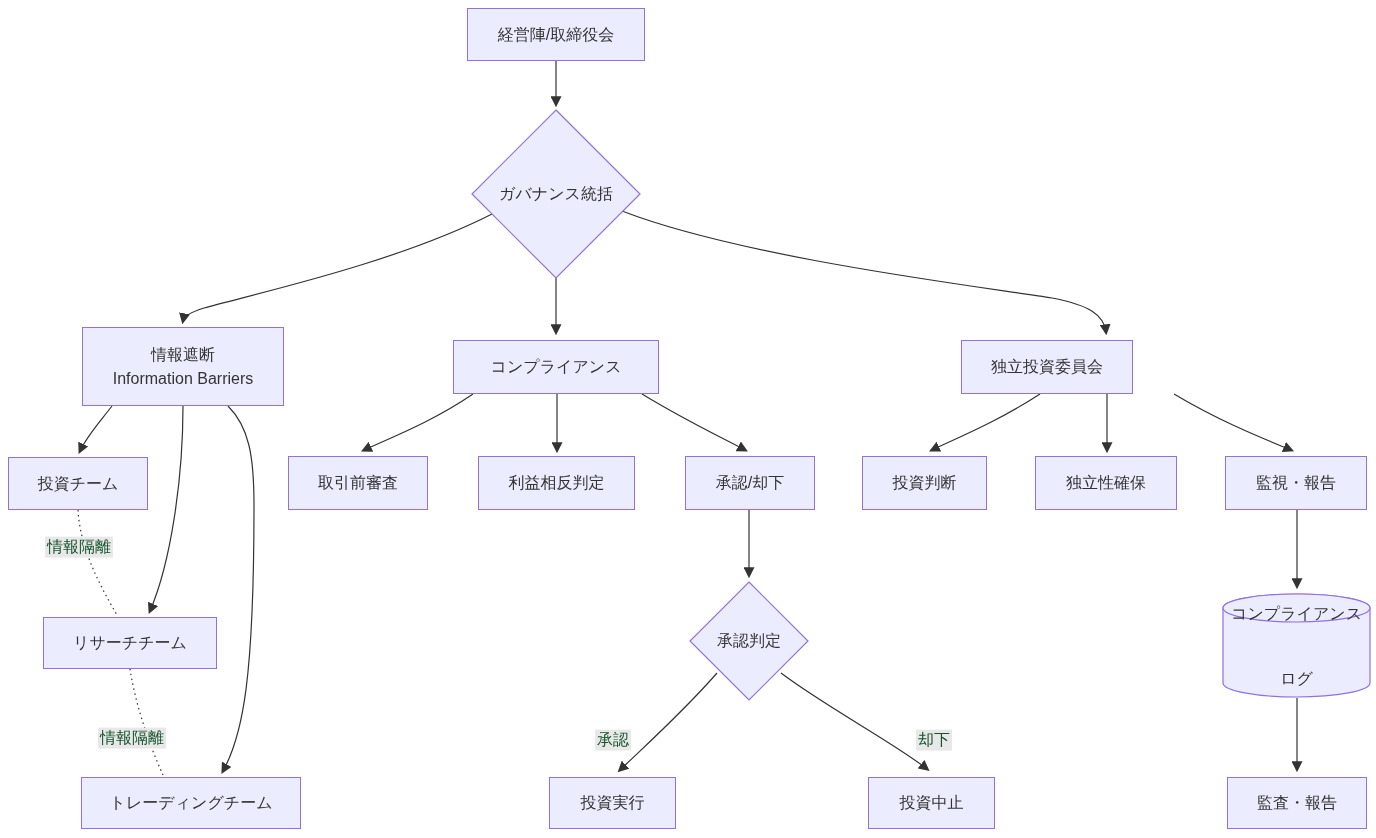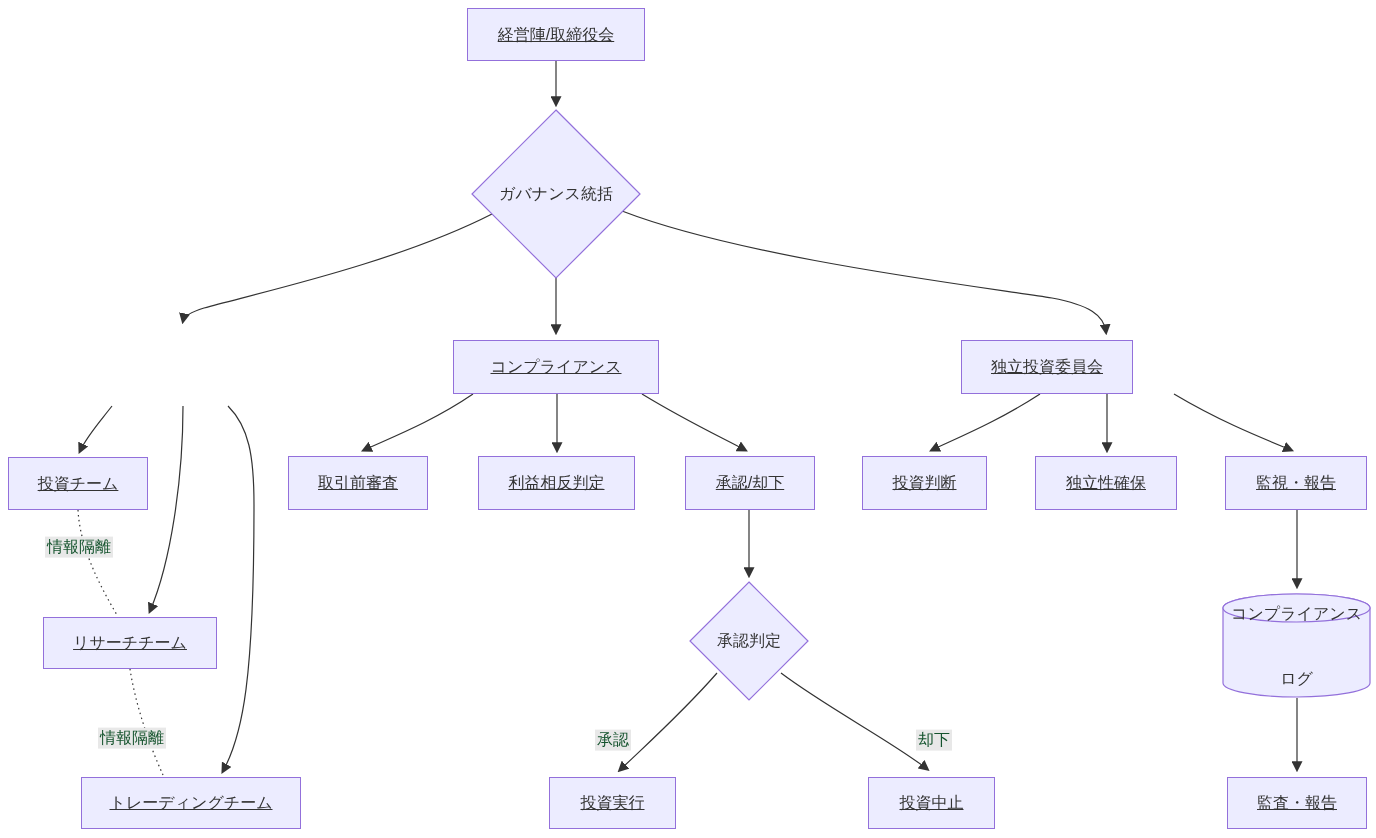--- a/index.html
+++ b/index.html
@@ -6,21 +6,21 @@
   body { font-family:"Liberation Sans","DejaVu Sans",sans-serif; }
   #canvas { position:relative; width:1376px; height:838px; background:#ffffff; overflow:hidden; }
   #edges-svg { position:absolute; left:0; top:0; width:1376px; height:838px; }
   .edge { fill:none; stroke:#333333; stroke-width:1.2px; }
   .edge.dotted { stroke-dasharray:1.5 3.5; }
   .shape { fill:#ECECFF; stroke:#9370DB; stroke-width:1.2px; }
   .node {
     position:absolute; box-sizing:border-box;
     background:#ECECFF; border:1px solid #9370DB;
     display:flex; flex-direction:column; align-items:center; justify-content:center;
-    text-align:center; color:#333333; font-size:16px; line-height:1.45;text-decoration:underline;
+    text-align:center; color:#333333; font-size:16px; line-height:1.45;
   }
   .shape-label {
     position:absolute; display:flex; flex-direction:column; align-items:center; justify-content:center;
     text-align:center; color:#333333; font-size:16px; line-height:1.45; pointer-events:none;
   }
   .edge-label {
     position:absolute; transform:translate(-50%,-50%);
     background:#e8e8e8; color:#14532d; font-size:16px; line-height:1.3;
     padding:0 2px; white-space:nowrap;
   }
@@ -65,20 +65,24 @@
     <polygon class="shape" points="749,582 808,641 749,700 690,641"></polygon>
 
     <path class="shape" d="M1223,608 L1223,683 A73.5,14 0 0 0 1370,683 L1370,608 A73.5,14 0 0 0 1223,608 Z"></path>
     <ellipse class="shape" cx="1296.5" cy="608" rx="73.5" ry="14"></ellipse>
   </svg>
 
   <div class="node" style="left:467px;top:8px;width:178px;height:53px;">
     <span>経営陣/取締役会</span>
   </div>
 
+  <div class="node" style="left:82px;top:327px;width:202px;height:79px;">
+    <span>情報遮断</span>
+    <span>Information Barriers</span>
+  </div>
 
   <div class="node" style="left:8px;top:457px;width:140px;height:53px;">
     <span>投資チーム</span>
   </div>
 
   <div class="node" style="left:43px;top:617px;width:174px;height:52px;">
     <span>リサーチチーム</span>
   </div>
 
   <div class="node" style="left:81px;top:777px;width:220px;height:52px;">

